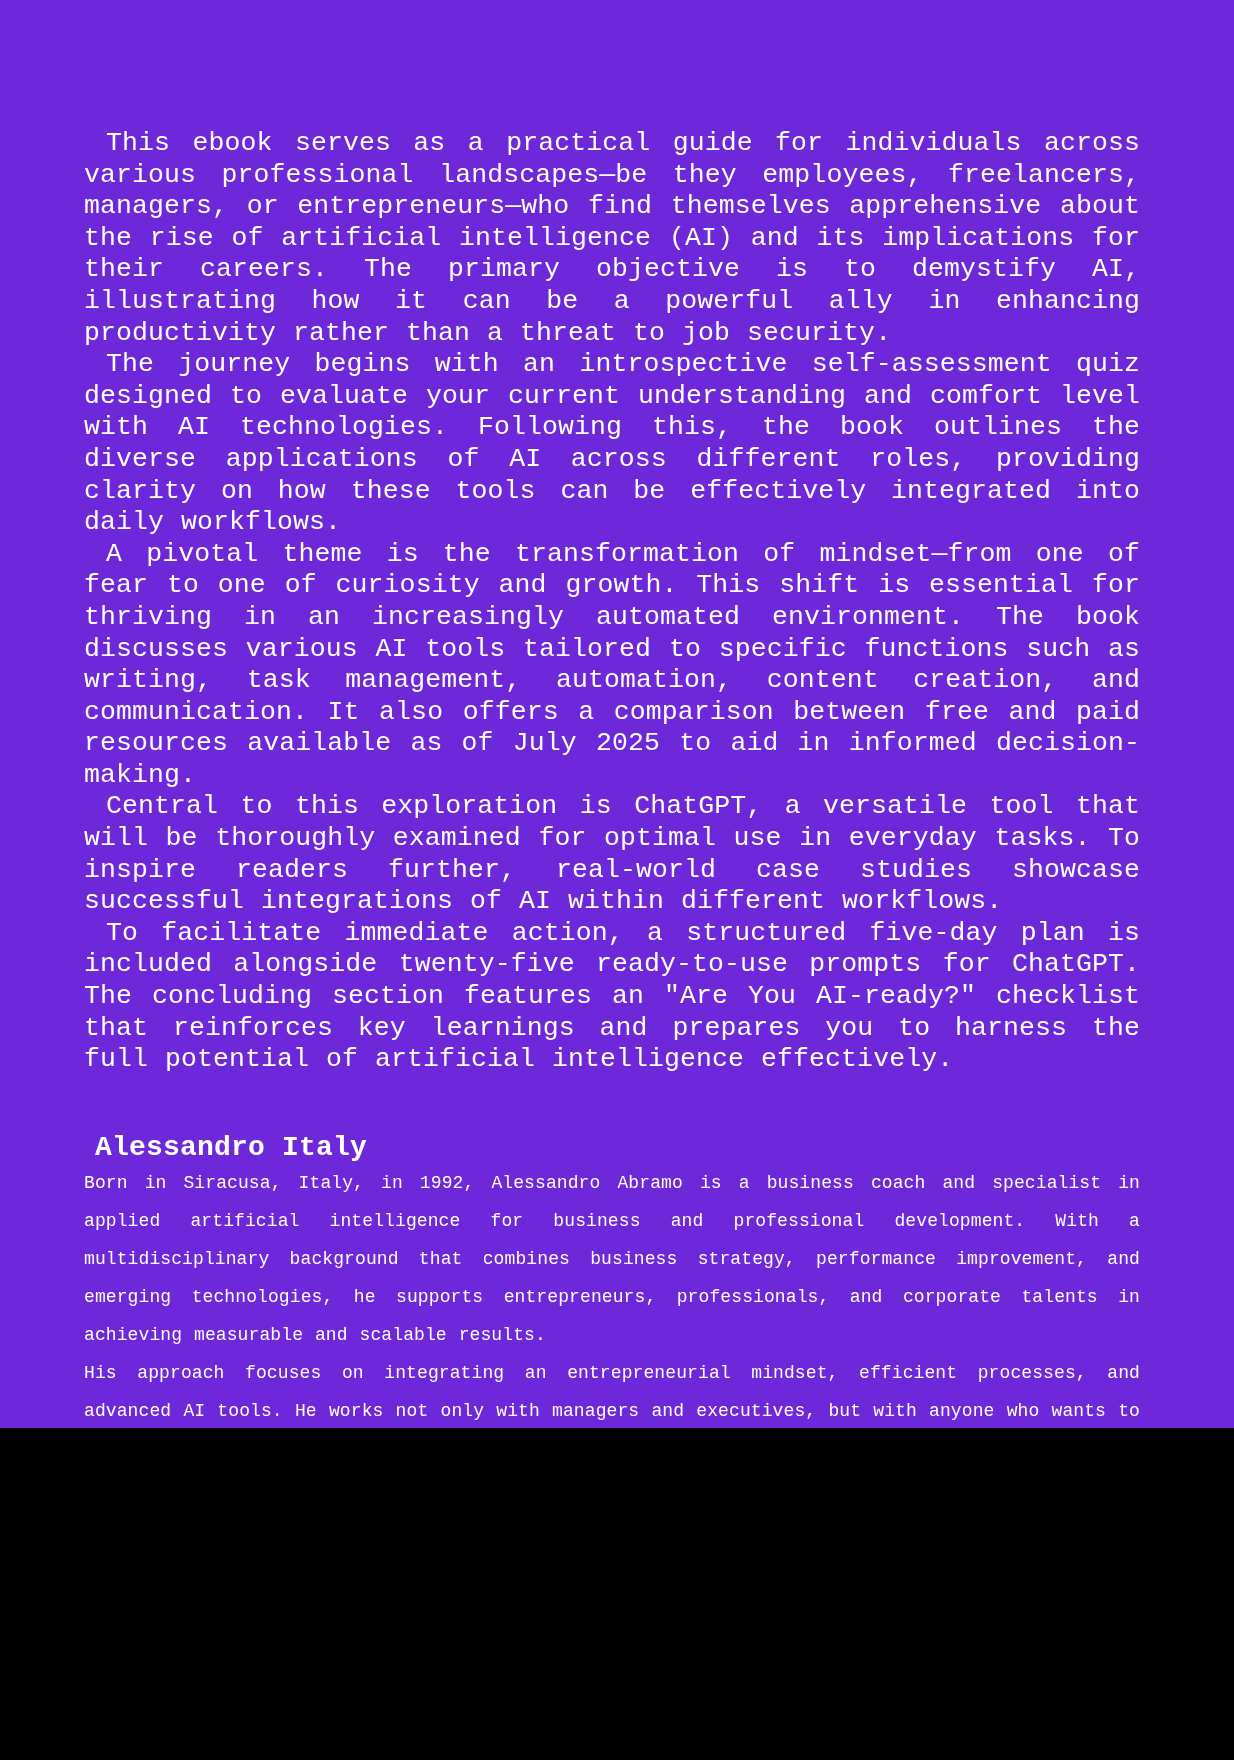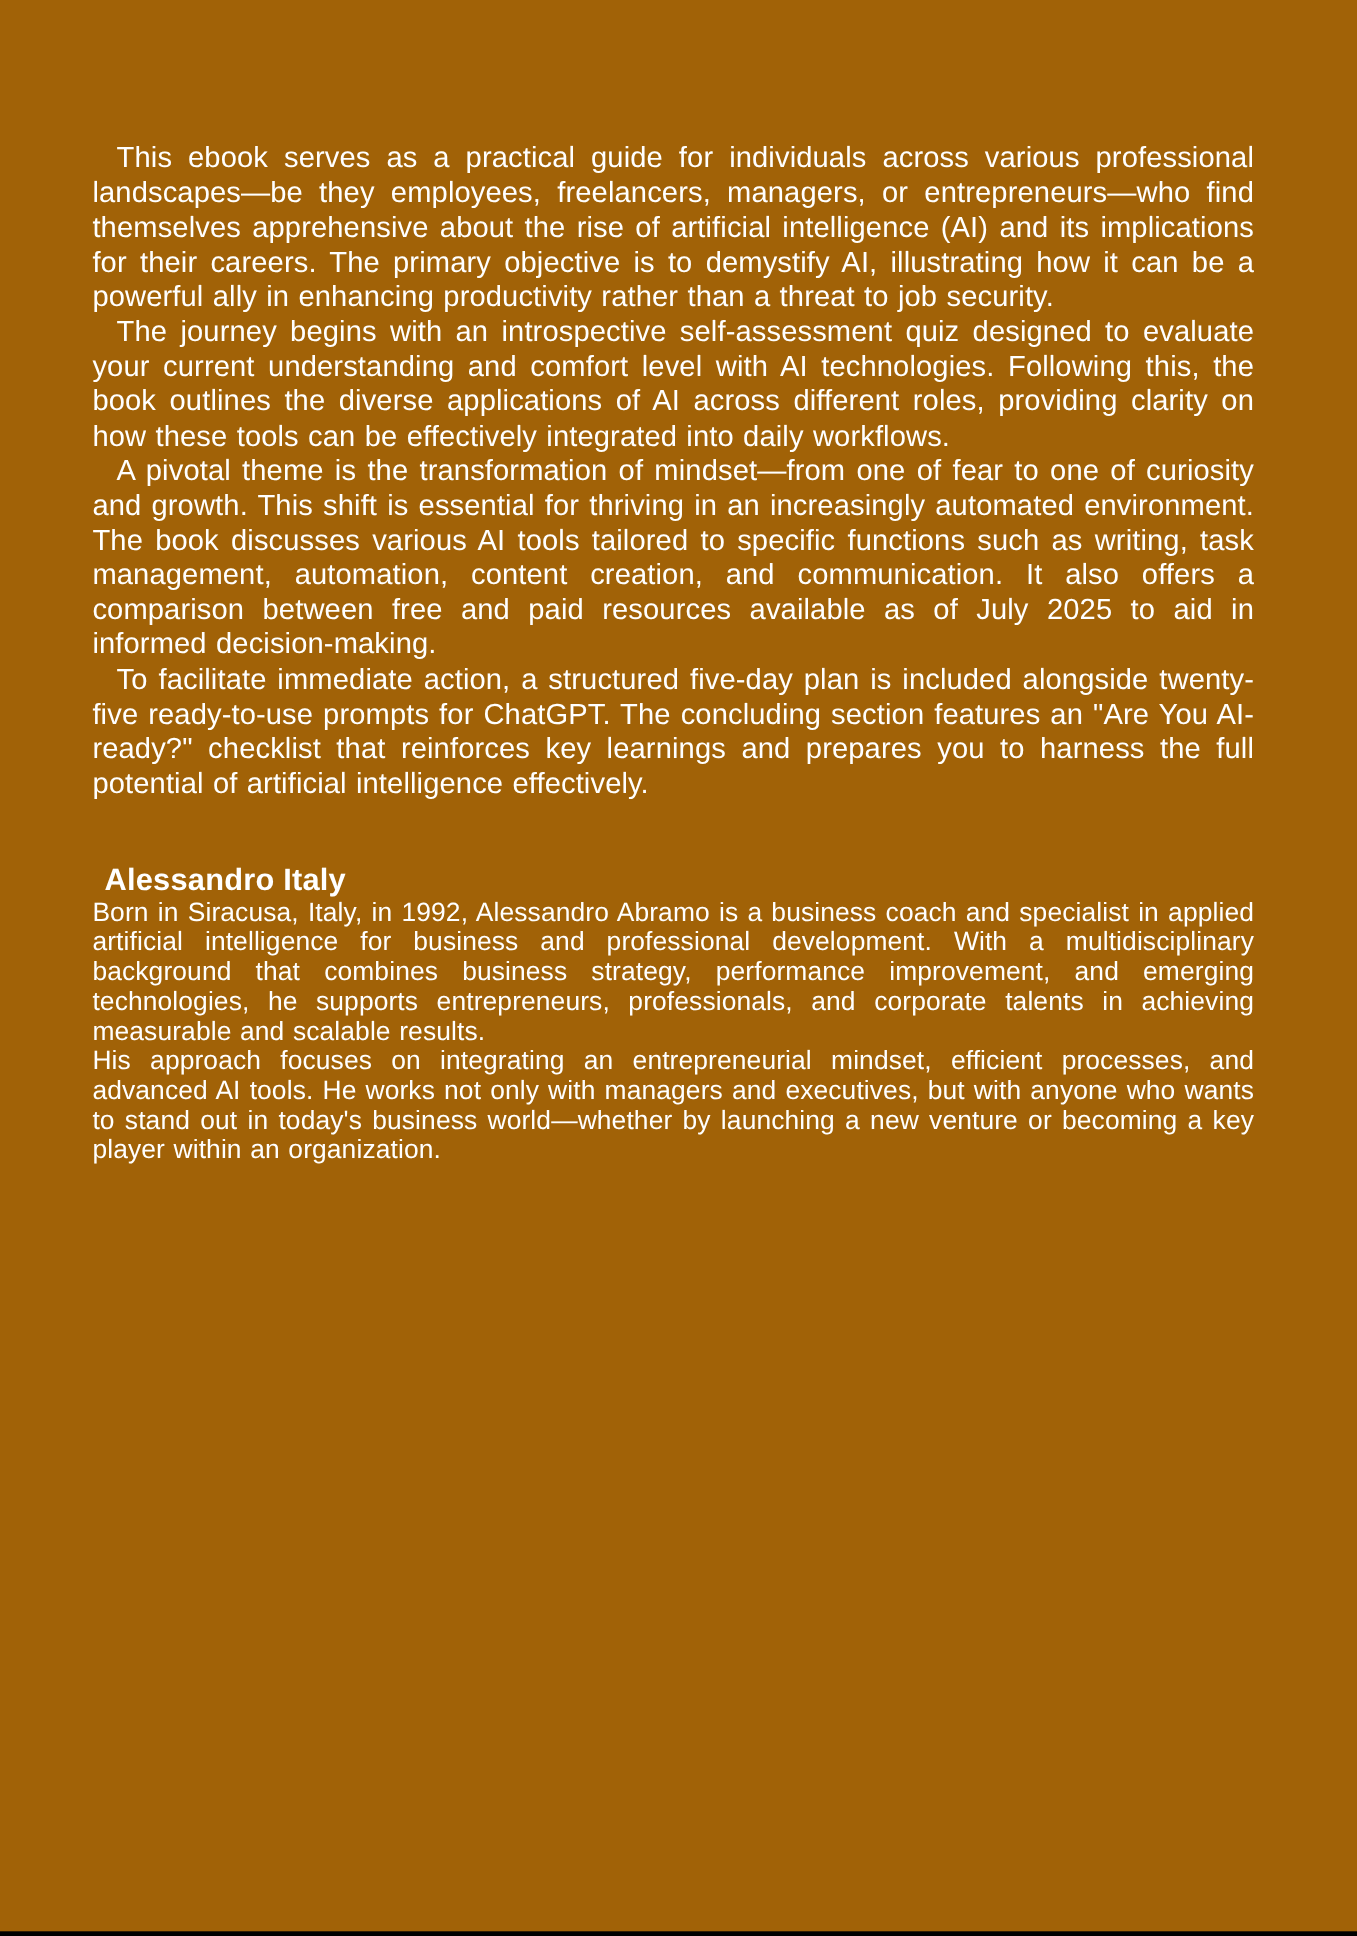--- a/index.html
+++ b/index.html
@@ -3,24 +3,24 @@
 <meta charset="utf-8">
 <style>
   html, body {
     margin: 0;
     padding: 0;
     background: #000000;
   }
   .page {
     position: relative;
     width: 1234px;
-    height: 1756px;
-    background: #a16207;
+    height: 1428px;
+    background: #6d28d9;
     color: #ffffff;
-    font-family: Liberation Sans, sans-serif;
+    font-family: Liberation Mono, monospace;
     overflow: hidden;
     box-sizing: border-box;
   }
   .content {
     box-sizing: border-box;
     padding: 128px 94px 0 84px;
   }
   .body-par {
     margin: 0;
     font-size: 26.5px;
@@ -39,39 +39,40 @@
     letter-spacing: 0.2px;
   }
   .author-role {
     margin: 29px 0 0 0;
     font-size: 26.5px;
     line-height: 31.6px;
     font-style: italic;
   }
   .bio-par {
     margin: 0;
-    font-size: 24px;
-    line-height: 27px;
+    font-size: 18px;
+    line-height: 38px;
     text-align: justify;
     letter-spacing: 0.1px;
     word-spacing: 1px;
   }
 </style>
 </head>
 <body>
 
 <div class="page">
   <div class="content">
 
     <p class="body-par">This ebook serves as a practical guide for individuals across various professional landscapes—be they employees, freelancers, managers, or entrepreneurs—who find themselves apprehensive about the rise of artificial intelligence (AI) and its implications for their careers. The primary objective is to demystify AI, illustrating how it can be a powerful ally in enhancing productivity rather than a threat to job security.</p>
 
     <p class="body-par">The journey begins with an introspective self-assessment quiz designed to evaluate your current understanding and comfort level with AI technologies. Following this, the book outlines the diverse applications of AI across different roles, providing clarity on how these tools can be effectively integrated into daily workflows.</p>
 
     <p class="body-par">A pivotal theme is the transformation of mindset—from one of fear to one of curiosity and growth. This shift is essential for thriving in an increasingly automated environment. The book discusses various AI tools tailored to specific functions such as writing, task management, automation, content creation, and communication. It also offers a comparison between free and paid resources available as of July 2025 to aid in informed decision-making.</p>
 
+    <p class="body-par">Central to this exploration is ChatGPT, a versatile tool that will be thoroughly examined for optimal use in everyday tasks. To inspire readers further, real-world case studies showcase successful integrations of AI within different workflows.</p>
 
     <p class="body-par">To facilitate immediate action, a structured five-day plan is included alongside twenty-five ready-to-use prompts for ChatGPT. The concluding section features an "Are You AI-ready?" checklist that reinforces key learnings and prepares you to harness the full potential of artificial intelligence effectively.</p>
 
     <h2 class="author-name">Alessandro Italy</h2>
 
 
     <p class="bio-par">Born in Siracusa, Italy, in 1992, Alessandro Abramo is a business coach and specialist in applied artificial intelligence for business and professional development. With a multidisciplinary background that combines business strategy, performance improvement, and emerging technologies, he supports entrepreneurs, professionals, and corporate talents in achieving measurable and scalable results.</p>
 
     <p class="bio-par">His approach focuses on integrating an entrepreneurial mindset, efficient processes, and advanced AI tools. He works not only with managers and executives, but with anyone who wants to stand out in today's business world—whether by launching a new venture or becoming a key player within an organization.</p>
 

